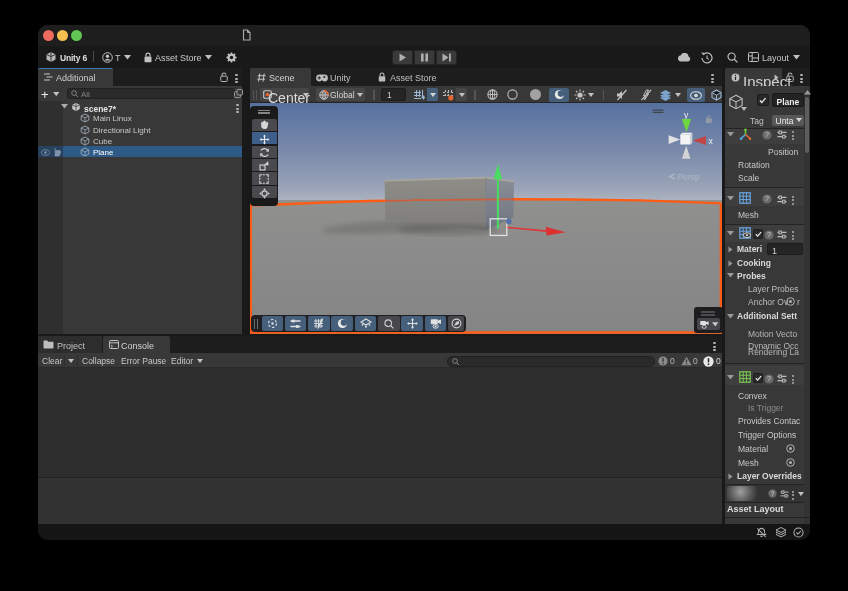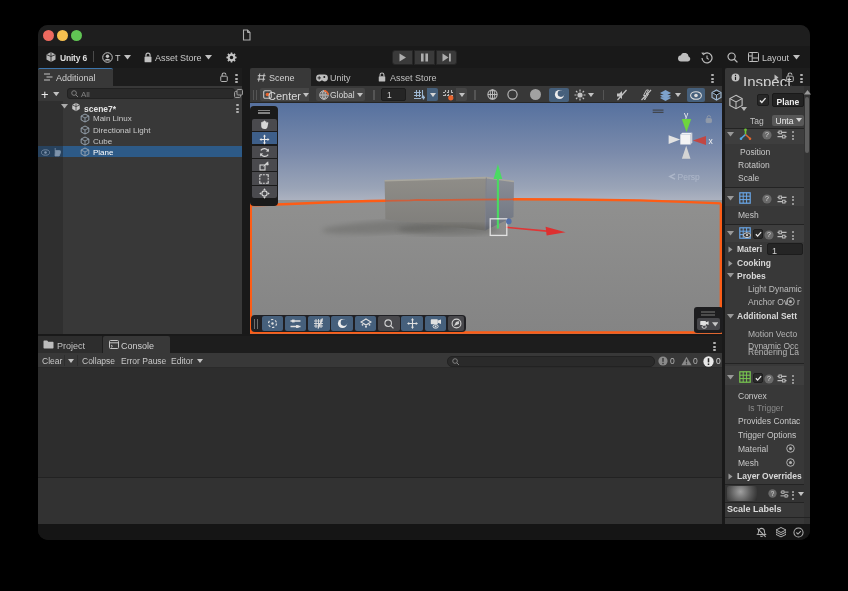--- a/index.html
+++ b/index.html
@@ -196,21 +196,21 @@
     </div>
 
 <div class="abs" style="left:250px;top:86px;width:472px;height:17px;background:#383838;border-bottom:1px solid #262626"></div>
 <div class="abs" style="left:252.5px;top:89.5px;width:1.5px;height:10px;background:#555"></div>
     <div class="abs" style="left:255.5px;top:89.5px;width:1.5px;height:10px;background:#555"></div>
 <div class="abs" style="left:260px;top:88px;width:49px;height:13px;background:#464646;border-radius:2px 0 0 2px"></div>
 <svg class="abs" style="left:263px;top:90px" width="9" height="9" viewBox="0 0 9 9">
       <rect x="0.7" y="0.7" width="7.6" height="7.6" rx="1.2" fill="none" stroke="#c8c8c8" stroke-width="1.1"></rect>
       <circle cx="4.5" cy="4.5" r="1.8" fill="#e8642d"></circle>
     </svg>
-<div class="abs t9" style="left:268px;top:90.5px;color:#dadada;font-size:11px">Center</div>
+<div class="abs t9" style="left:268px;top:90.5px;color:#dadada;font-size:14px">Center</div>
 <svg class="abs" style="left:302.5px;top:92.5px" width="6" height="4.5" viewBox="0 0 7 5">
       <path d="M0 0h7L3.5 4.6Z" fill="#c2c2c2"></path>
     </svg>
 <div class="abs" style="left:316px;top:88px;width:49px;height:13px;background:#464646;border-radius:2px"></div>
 <svg class="abs" style="left:318.5px;top:89.5px" width="10" height="10" viewBox="0 0 10 10">
       <circle cx="5" cy="5" r="4.2" fill="none" stroke="#c8c8c8" stroke-width="1"></circle>
       <path d="M0.8 5h8.4M5 0.8v8.4" stroke="#c8c8c8" stroke-width="0.9"></path>
       <ellipse cx="5" cy="5" rx="2" ry="4.2" fill="none" stroke="#c8c8c8" stroke-width="0.9"></ellipse>
       <path d="M5 0.8a4.2 4.2 0 0 1 4.2 4.2" fill="none" stroke="#e8642d" stroke-width="1.4"></path>
     </svg>
@@ -532,21 +532,21 @@
 <svg class="abs" style="left:777px;top:130px" width="10" height="9" viewBox="0 0 10 9">
       <path d="M0.5 2.4h9M0.5 6.6h9" stroke="#bdbdbd" stroke-width="1.1"></path>
       <rect x="2" y="1" width="2.4" height="2.8" fill="#383838" stroke="#bdbdbd" stroke-width="1"></rect>
       <rect x="5.6" y="5.2" width="2.4" height="2.8" fill="#383838" stroke="#bdbdbd" stroke-width="1"></rect>
     </svg>
 <div class="abs kebab" style="left:791.5px;top:130px;width:3px">
       <i></i>
       <i></i>
       <i></i>
     </div>
-<div class="abs t9" style="left:740px;top:147.5px">Position</div>
+<div class="abs t9" style="left:768px;top:147.5px">Position</div>
 <div class="abs t9" style="left:738px;top:160.5px">Rotation</div>
 <div class="abs t9" style="left:738px;top:173.5px">Scale</div>
 <div class="abs" style="left:725px;top:186.5px;width:79px;height:1px;background:#232323"></div>
 
 <svg class="abs" style="left:727px;top:195.5px" width="7" height="5" viewBox="0 0 7 5">
       <path d="M0 0h7L3.5 4.6Z" fill="#999"></path>
     </svg>
 <svg class="abs" style="left:739px;top:191.5px" width="12" height="12" viewBox="0 0 12 12">
       <rect x="0.8" y="0.8" width="10.4" height="10.4" fill="none" stroke="#6aa7e8" stroke-width="1.2"></rect>
       <path d="M0.8 4.2h10.4M0.8 7.6h10.4M4.2 0.8v10.4M7.6 0.8v10.4" stroke="#6aa7e8" stroke-width="1"></path>
@@ -603,21 +603,21 @@
       <div style="font-size:9px;color:#d0d0d0;padding:1.5px 0 0 4px">1</div>
     </div>
 <svg class="abs" style="left:728px;top:259.5px" width="5" height="7" viewBox="0 0 5 7">
       <path d="M0.5 0.5 4.5 3.5 0.5 6.5Z" fill="#999"></path>
     </svg>
 <div class="abs t9" style="left:737px;top:258.5px;font-weight:bold;color:#d8d8d8">Cooking</div>
 <svg class="abs" style="left:727px;top:273px" width="7" height="5" viewBox="0 0 7 5">
       <path d="M0 0h7L3.5 4.6Z" fill="#999"></path>
     </svg>
 <div class="abs t9" style="left:737px;top:271.5px;font-weight:bold;color:#d8d8d8">Probes</div>
-<div class="abs t9" style="left:748px;top:285px;color:#bdbdbd">Light Dynamic</div>
+<div class="abs t9" style="left:748px;top:285px;color:#bdbdbd">Layer Probes</div>
 <div class="abs t9" style="left:748px;top:297.5px;color:#bdbdbd;width:46px;white-space:nowrap;overflow:hidden">Anchor Ov</div>
 <svg class="abs" style="left:786px;top:297px" width="9" height="9" viewBox="0 0 9 9">
       <circle cx="4.5" cy="4.5" r="3.8" fill="none" stroke="#b0b0b0" stroke-width="1"></circle>
       <circle cx="4.5" cy="4.5" r="1.5" fill="#b0b0b0"></circle>
     </svg>
 <div class="abs t9" style="left:797px;top:297.5px;color:#bdbdbd">r</div>
 <svg class="abs" style="left:727px;top:313.5px" width="7" height="5" viewBox="0 0 7 5">
       <path d="M0 0h7L3.5 4.6Z" fill="#999"></path>
     </svg>
 <div class="abs t9" style="left:737px;top:312px;font-weight:bold;color:#d8d8d8;white-space:nowrap">Additional Sett</div>
@@ -682,21 +682,21 @@
       <rect x="5.6" y="5.2" width="2.4" height="2.8" fill="#333" stroke="#bdbdbd" stroke-width="1"></rect>
     </svg>
 <div class="abs kebab" style="left:791.5px;top:489.5px;width:3px">
       <i></i>
       <i></i>
       <i></i>
     </div>
 <svg class="abs" style="left:797.5px;top:491.5px" width="6" height="4.5" viewBox="0 0 7 5">
       <path d="M0 0h7L3.5 4.6Z" fill="#c2c2c2"></path>
     </svg>
-<div class="abs" style="left:727px;top:504px;font-size:9px;font-weight:bold;color:#dcdcdc">Scale Labels</div>
+<div class="abs" style="left:727px;top:504px;font-size:9px;font-weight:bold;color:#dcdcdc">Asset Layout</div>
 <div class="abs" style="left:725px;top:516.5px;width:85px;height:1px;background:#232323"></div>
 
 <div class="abs tabbar" style="left:38px;top:336px;width:684px;height:17px"></div>
 <div class="abs" style="left:38px;top:336px;width:64px;height:17px;background:#2d2d2d"></div>
 <svg class="abs" style="left:43px;top:340px" width="11" height="9" viewBox="0 0 11 9">
       <path d="M0.5 1.2a0.7 0.7 0 0 1 0.7-0.7h3l1 1.3h4.6a0.7 0.7 0 0 1 0.7.7v5.3a0.7 0.7 0 0 1-0.7.7H1.2a0.7 0.7 0 0 1-0.7-.7Z" fill="#bdbdbd"></path>
     </svg>
 <div class="abs" style="left:57px;top:340.5px;font-size:9px;color:#c0c0c0">Project</div>
 <div class="abs" style="left:103px;top:336px;width:67px;height:17px;background:#383838;border-radius:2px 2px 0 0"></div>
 <svg class="abs" style="left:109px;top:340px" width="10" height="9" viewBox="0 0 10 9">

